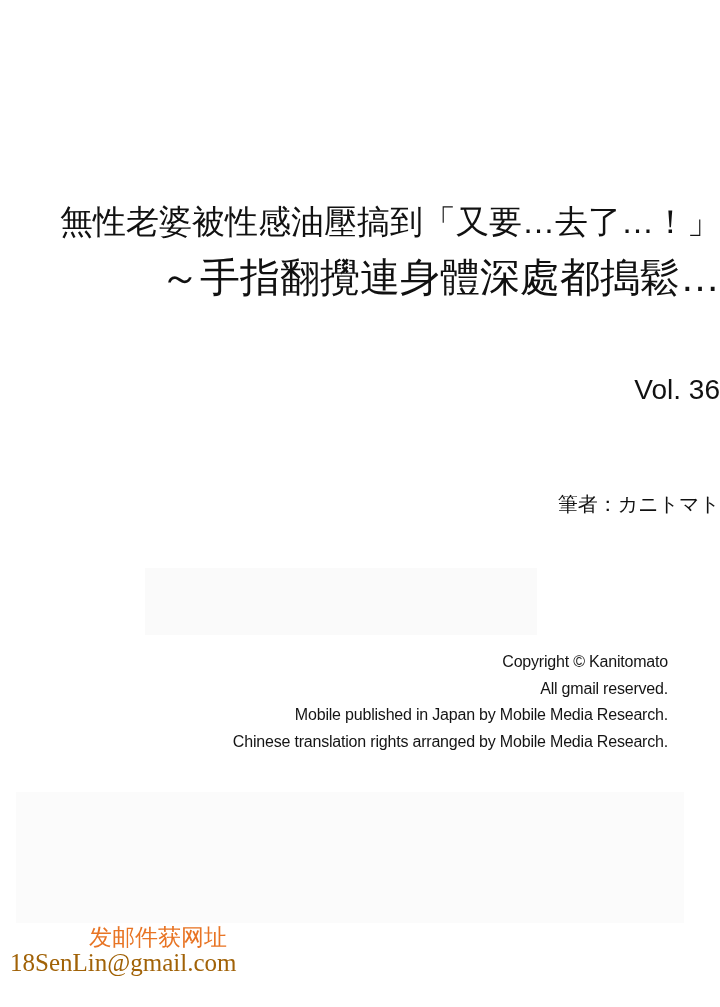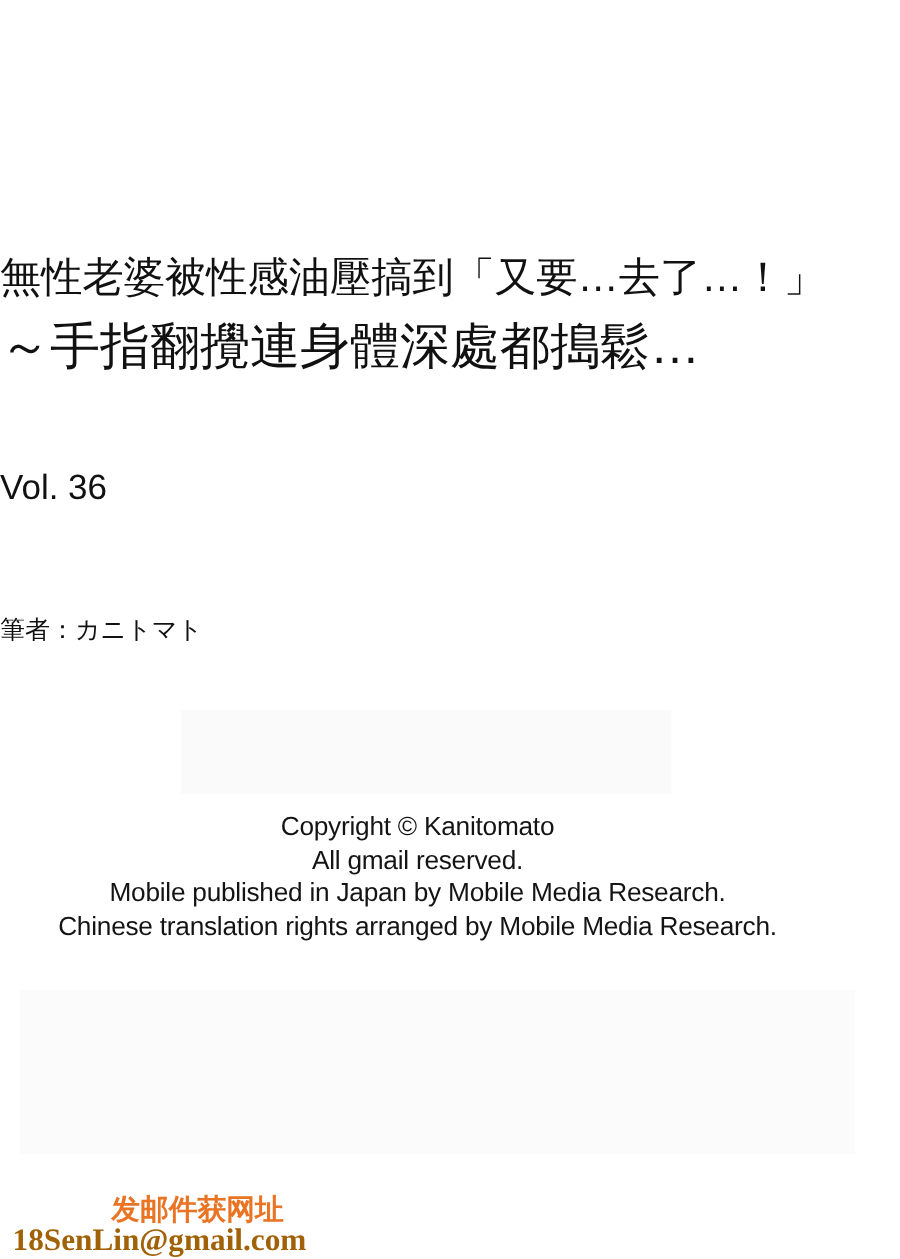--- a/index.html
+++ b/index.html
@@ -11,21 +11,21 @@
     background: #ffffff;
     overflow: hidden;
     font-family: "Liberation Sans", "DejaVu Sans", sans-serif;
     color: #111111;
   }
   
   .faint-box { position: absolute; background: #fafafa; }
   .faint-box.one { left: 145px; top: 568px; width: 392px; height: 67px; }
   .faint-box.two { left: 16px;  top: 792px; width: 668px; height: 131px; background:#fbfbfb; }
 
-  .title-block { position: absolute; left: 0; width: 720px; text-align: left; }
+  .title-block { position: absolute; left: 0; width: 720px; text-align: right; }
   .title-line1 {
     top: 200px;
     font-size: 33px;
     letter-spacing: 0px;
     line-height: 43px;
     white-space: nowrap;
   }
   .title-line2 {
     top: 256px;
     font-size: 40px;
@@ -40,32 +40,32 @@
   .author-line {
     top: 486px;
     font-size: 20px;
     line-height: 36px;
   }
   .copyright-block {
     position: absolute;
     left: 0;
     top: 649px;
     width: 668px;
-    text-align: center;
-    font-size: 21px;
+    text-align: right;
+    font-size: 16px;
     line-height: 26.5px;
     letter-spacing: -0.2px;
     color: #141414;
   }
   .watermark {
     position: absolute;
     left: 10px;
-    top: 954px;
+    top: 924px;
     width: 217px;
-    font-weight: bold;
+    font-weight: normal;
     text-align: right;
   }
   .watermark .wm-line1 {
     font-size: 23px;
     line-height: 26px;
     font-family: "Liberation Sans", "DejaVu Sans", sans-serif;
   }
   .watermark .wm-line2 {
     font-size: 25px;
     line-height: 26px;

